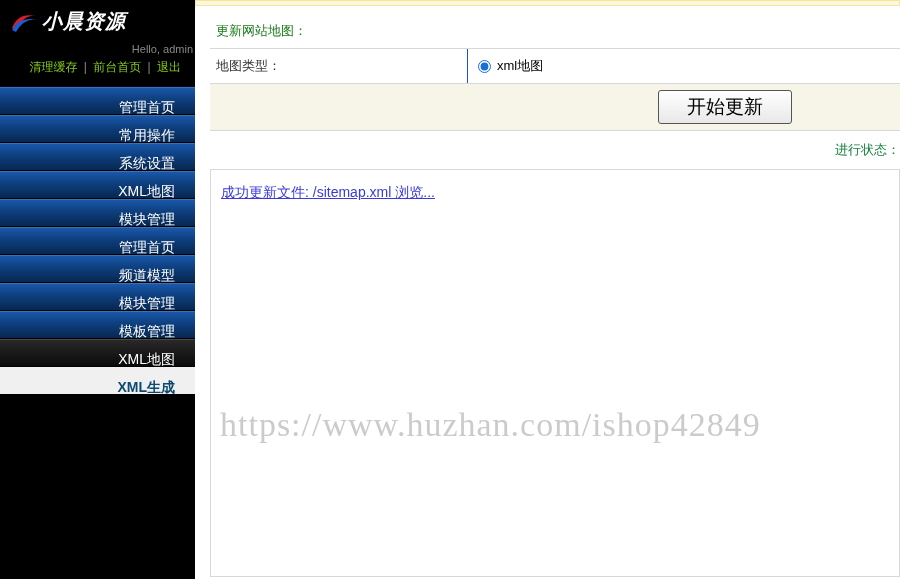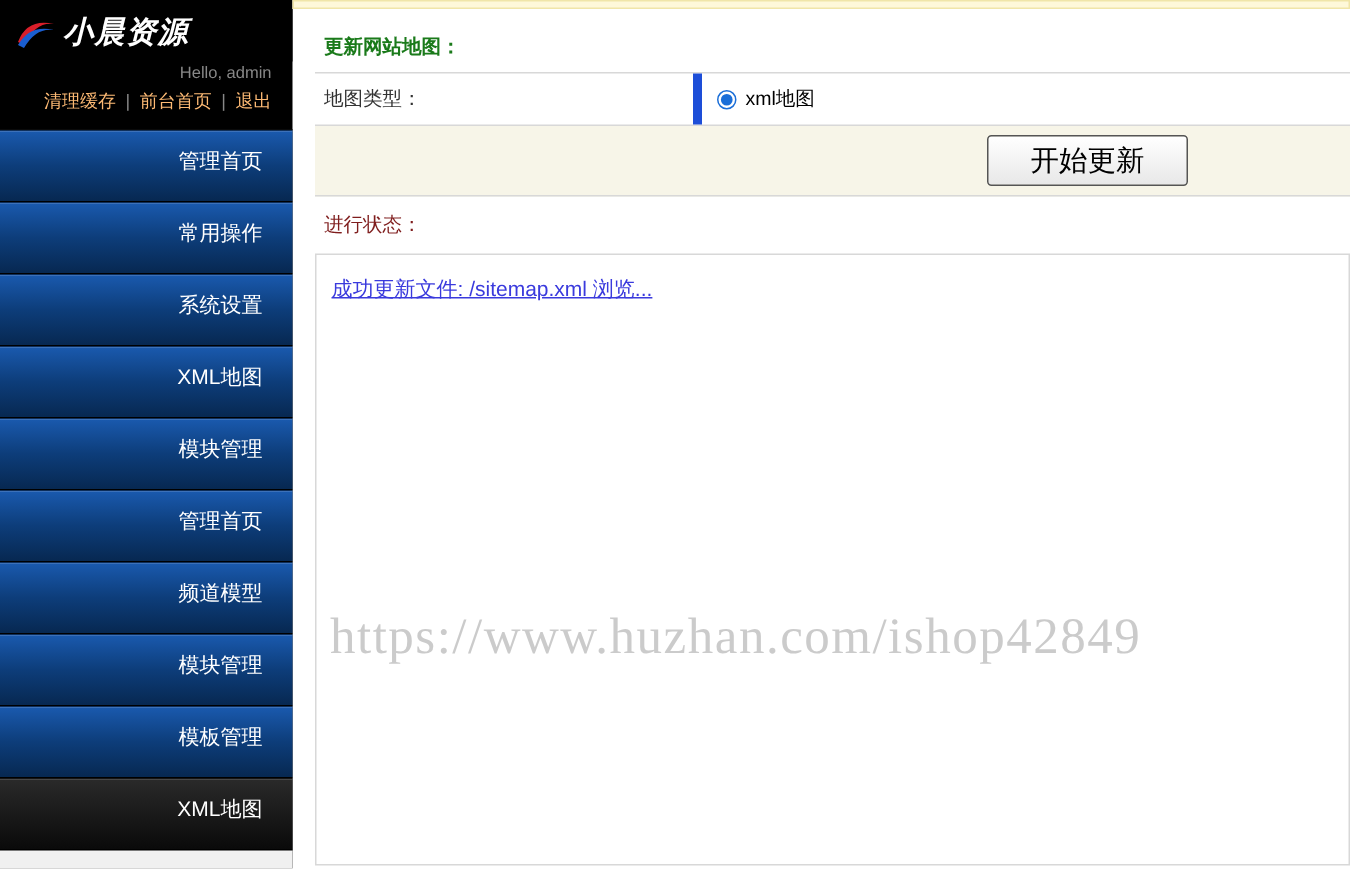--- a/index.html
+++ b/index.html
@@ -5,44 +5,44 @@
     * { margin: 0; padding: 0; box-sizing: border-box; }
     body { font-family: Arial, "Microsoft YaHei", sans-serif; font-size: 13px; background: #fff; width: 900px; height: 579px; overflow: hidden; position: relative; }
     
     .sidebar { width: 195px; height: 579px; background: #000; float: left; position: relative; }
     
     .logo { padding: 8px 10px 6px; background: #000; }
     .logo-img { display: flex; align-items: center; gap: 4px; }
     .logo-swoosh { width: 28px; height: 24px; position: relative; }
     .logo-text { color: #fff; font-size: 20px; font-weight: bold; font-style: italic; letter-spacing: 1px; }
     
-    .user-info { text-align: right; padding: 2px 14px 4px; color: #888; font-size: 11px; }
+    .user-info { text-align: right; padding: 2px 2px 4px; color: #888; font-size: 11px; }
     .user-links { text-align: right; padding: 0 14px 10px; color: #ccc; font-size: 12px; border-bottom: 1px solid #0a0a0a; }
-    .user-links span { color: #fdba74; cursor: pointer; }
+    .user-links span { color: #84cc16; cursor: pointer; }
     .user-links .sep { color: #888; margin: 0 3px; }
     
     .nav { list-style: none; }
-    .nav li { height: 48px; line-height: 40px; text-align: right; padding-right: 20px; color: #fff; font-size: 14px; cursor: pointer; border-bottom: 1px solid #000; background: linear-gradient(to bottom, #1a5aaf 0%, #0d3d7a 50%, #072851 100%); box-shadow: inset 0 1px 0 rgba(255,255,255,0.15); }
+    .nav li { height: 28px; line-height: 40px; text-align: right; padding-right: 20px; color: #fff; font-size: 14px; cursor: pointer; border-bottom: 1px solid #000; background: linear-gradient(to bottom, #1a5aaf 0%, #0d3d7a 50%, #072851 100%); box-shadow: inset 0 1px 0 rgba(255,255,255,0.15); }
     .nav li.dark { background: linear-gradient(to bottom, #2a2a2a 0%, #1a1a1a 50%, #0a0a0a 100%); }
     .nav li.active { background: #f0f0f0; color: #0c4a6e; font-weight: bold; }
     
     .main { margin-left: 195px; padding: 0 0 0 15px; height: 579px; position: relative; }
     .yellow-bar { height: 6px; background: #fef8d9; border: 1px solid #f0e5a8; margin-bottom: 10px; margin-left: -15px; }
     
-    .panel-title { color: #1a7a1a; font-weight: bold; font-size: 13px; padding: 6px 0 8px 6px; }
+    .panel-title { color: #1a7a1a; font-weight: normal; font-size: 13px; padding: 6px 0 8px 6px; }
     
     .form-row { display: flex; align-items: center; border-top: 1px solid #d8d8d8; border-bottom: 1px solid #d8d8d8; background: #fff; }
-    .form-label { width: 258px; padding: 8px 0 8px 6px; color: #333; border-right: 6px solid #1d4ed8; }
+    .form-label { width: 258px; padding: 8px 0 8px 6px; color: #333; border-right: 1px solid #1d4ed8; }
     .form-control { flex: 1; padding: 8px 10px; display: flex; align-items: center; gap: 6px; }
     .form-control input[type="radio"] { accent-color: #1a6ed8; }
     
     .button-row { background: #f7f5e8; border-bottom: 1px solid #d8d8d8; padding: 6px 0; text-align: center; padding-left: 340px; }
     .btn { display: inline-block; padding: 3px 28px; border: 1px solid #555; border-radius: 3px; background: linear-gradient(to bottom, #fff, #e8e8e8); cursor: pointer; font-size: 19px; }
     
-    .status-label { padding: 10px 0 10px 6px; color: #7f1d1d; }
+    .status-label { padding: 10px 0 10px 6px; color: #15803d; text-align: right; }
     
     .result-box { border: 1px solid #d8d8d8; height: 408px; padding: 14px 10px; position: relative; }
     .result-link { color: #3a3add; text-decoration: underline; font-size: 14px; }
     
     .watermark { position: absolute; bottom: 135px; left: 220px; color: rgba(140,140,140,0.45); font-size: 34px; font-family: Georgia, serif; letter-spacing: 1px; pointer-events: none; }
   </style>
 </head>
 <body>
 
 <div class="sidebar">

